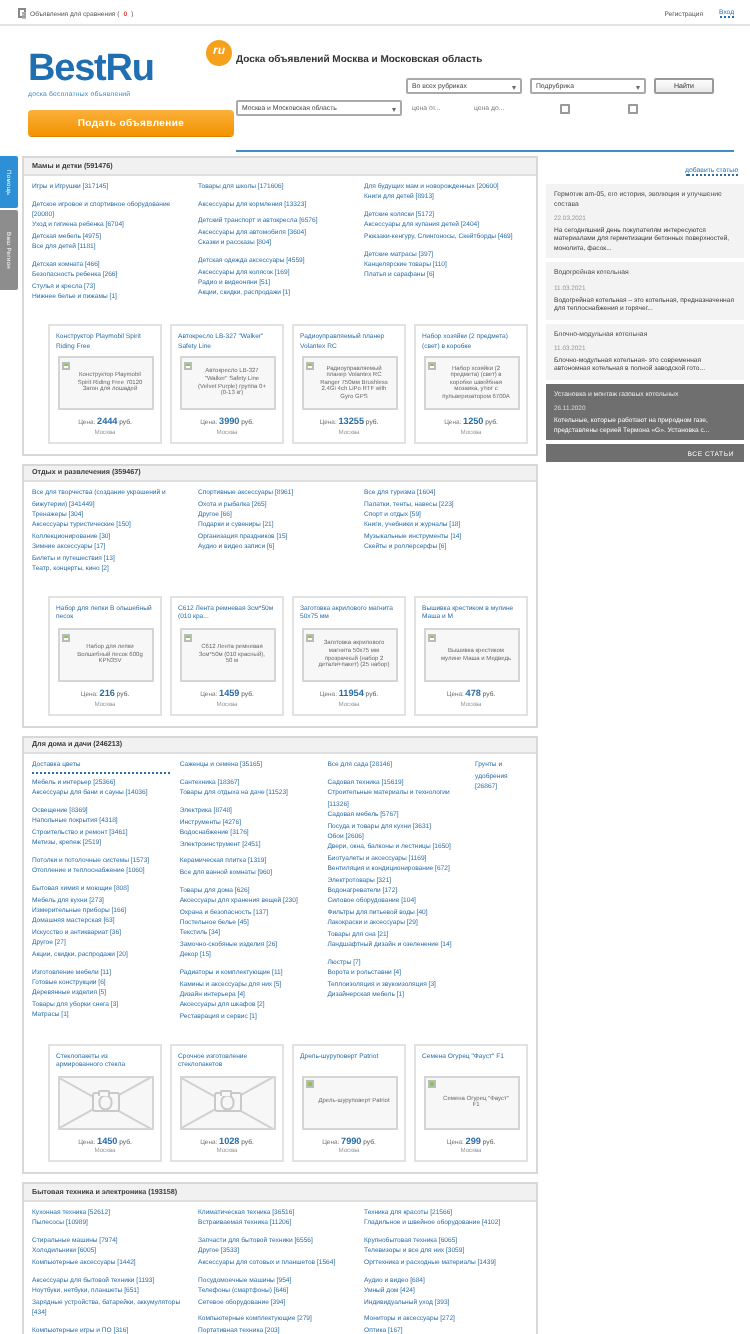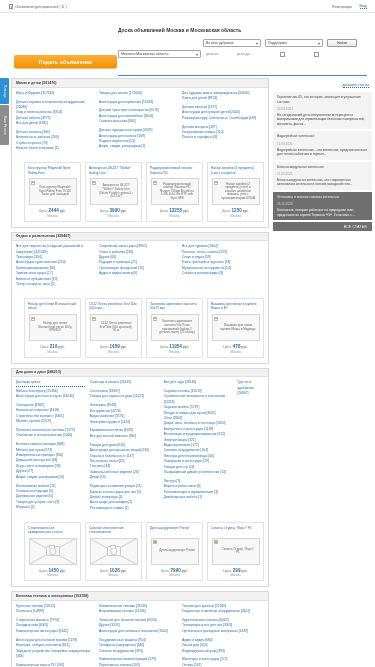--- a/index.html
+++ b/index.html
@@ -154,20 +154,27 @@
       <span class="cnt">0</span>
       <span>)</span>
   </div>
   <div class="topright">
     <span class="reg">Регистрация</span>
     <span class="login">Вход</span>
   </div>
 </div>
 
 <div class="header">
+  <div class="logo-block">
+    <div class="logo">
+      <span>Best</span><span class="ru">Ru</span>
+      <span class="badge">ru</span>
+    </div>
+    <div class="slogan">доска бесплатных объявлений</div>
+  </div>
   <div class="postbtn">Подать объявление</div>
 
   <div class="hdr-right">
     <div class="hdr-title">Доска объявлений Москва и Московская область</div>
     <div class="search-rows">
       <div class="row1">
         <div class="sel w-rub">Во всех рубриках</div>
         <div class="sel w-sub">Подрубрика</div>
         <div class="btn-find">Найти</div>
       </div>

